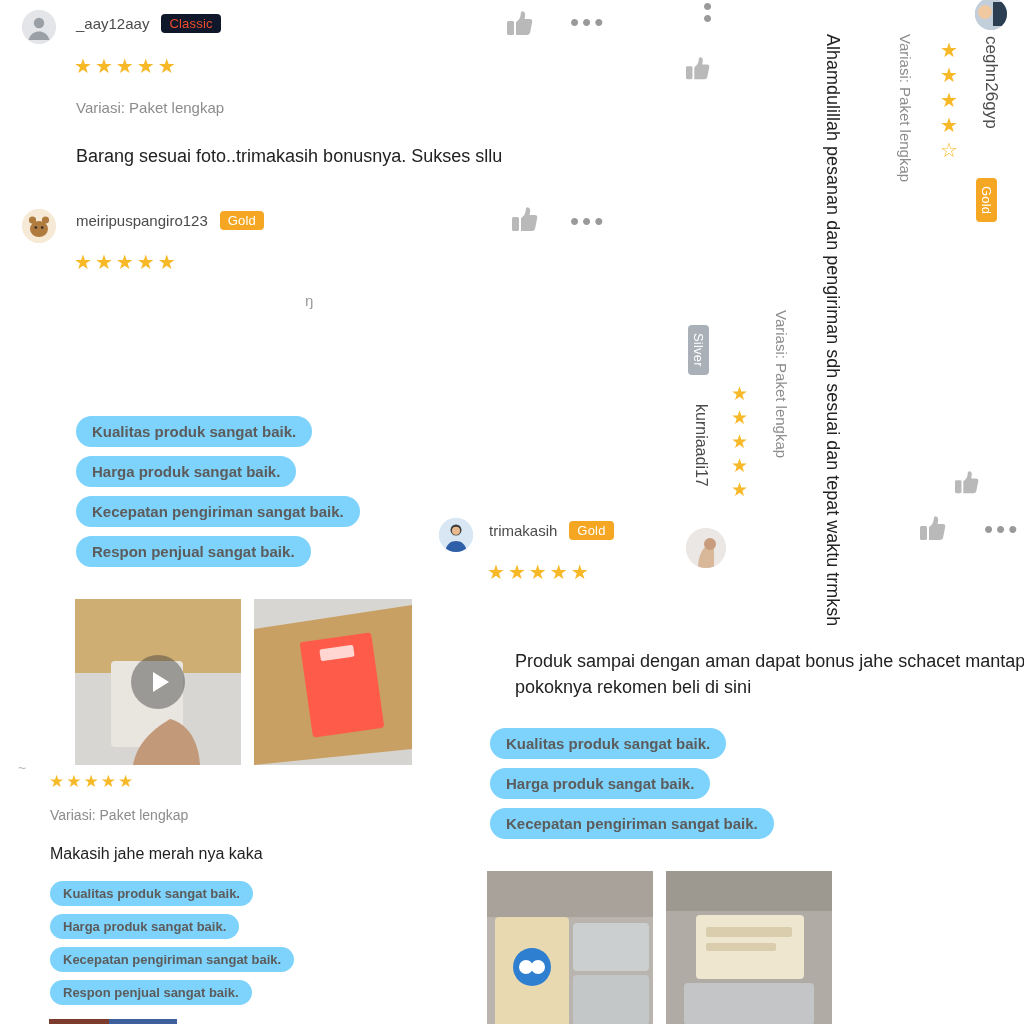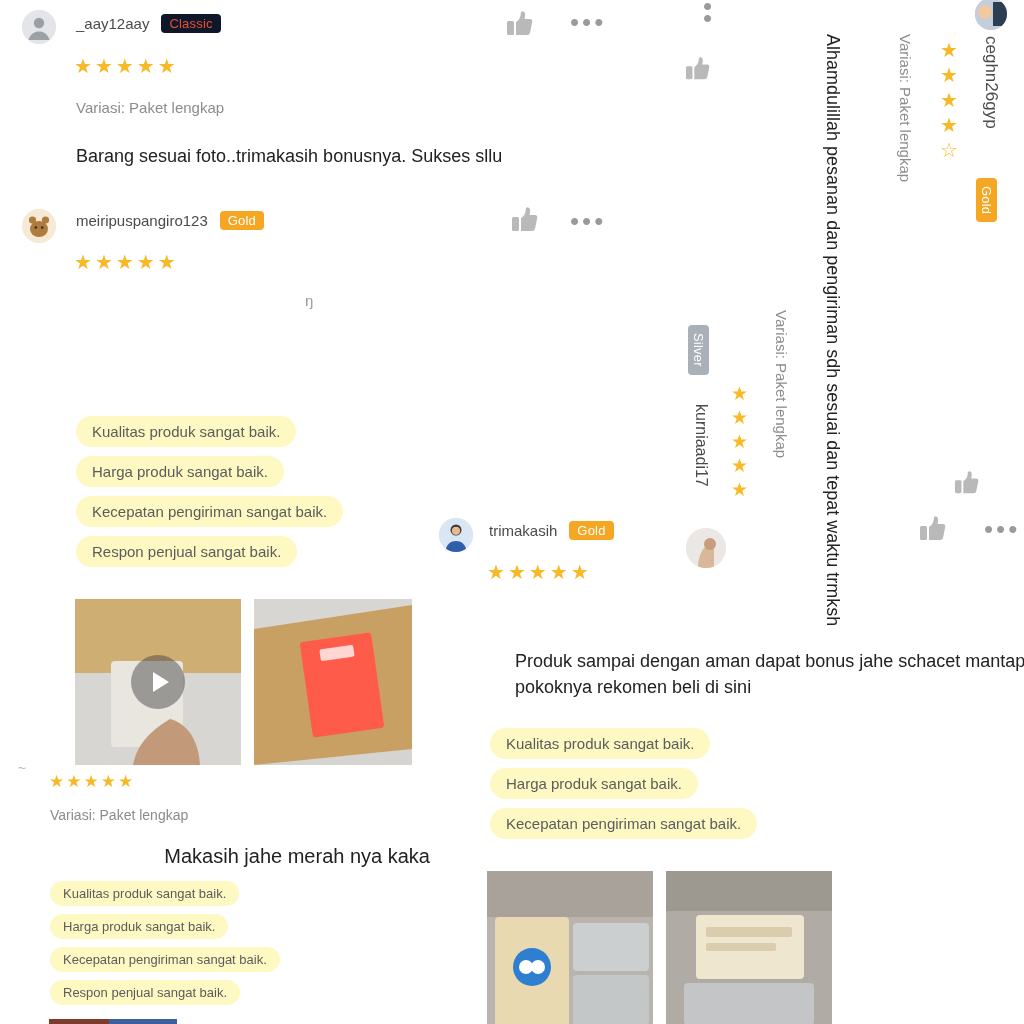--- a/index.html
+++ b/index.html
@@ -39,22 +39,22 @@
 
   .stars { letter-spacing: 3px; color: #f8b929; font-size: 20px; line-height: 1; }
   .stars.small { font-size: 17px; letter-spacing: 2px; }
 
   .variasi { font-size: 15px; color: #8c8c8c; }
   .revtext { font-size: 18px; color: #222; line-height: 1.45; }
   .revtext.small { font-size: 15px; color: #222; }
 
   .tags { display: flex; flex-direction: column; gap: 9px; align-items: flex-start; }
   .tag {
-    background: #fef9c3; color: #5c5c5c; border-radius: 18px;
-    padding: 7px 16px; font-size: 15px; white-space: nowrap;
+    background: #7dd3fc; color: #5c5c5c; border-radius: 18px;
+    padding: 7px 16px; font-size: 15px; white-space: nowrap; font-weight: bold;
   }
   .tag.sm { font-size: 13px; padding: 5px 13px; border-radius: 15px; }
 
   .thumb { background: #cfcfcf; position: relative; overflow: hidden; }
   .play {
     position: absolute; left: 50%; top: 50%; transform: translate(-50%,-50%);
     width: 54px; height: 54px; border-radius: 50%;
     background: rgba(60,60,60,.45); display: flex; align-items: center; justify-content: center;
   }
   .play:after {
@@ -156,21 +156,21 @@
       <rect x="0" y="0" width="158" height="40" fill="#d8d6d3"></rect>
       <path d="M0 30 L158 6 L158 150 L0 166 Z" fill="#c9a063"></path>
       <rect x="52" y="38" width="72" height="96" rx="3" fill="#ff5b4a" transform="rotate(-8 88 86)"></rect>
       <rect x="66" y="48" width="34" height="12" rx="2" fill="#ffffff" opacity=".75" transform="rotate(-8 83 54)"></rect>
     </svg>
   </div>
 
   <div class="abs" style="left:18px; top:760px; color:#b5b5b5; font-size:14px;">~</div>
   <div class="abs stars small" style="left:49px; top:773px;">★★★★★</div>
   <div class="abs variasi" style="left:50px; top:807px; font-size:14px;">Variasi: Paket lengkap</div>
-  <div class="abs revtext small" style="left:50px; top:842px; width:380px; font-size:20px;text-align:right;">Makasih jahe merah nya kaka</div>
+  <div class="abs revtext small" style="left:50px; top:842px; width:380px; font-size:16px;">Makasih jahe merah nya kaka</div>
 
   <div class="abs tags" style="left:50px; top:881px; gap:8px;">
     <span class="tag sm">Kualitas produk sangat baik.</span>
     <span class="tag sm">Harga produk sangat baik.</span>
     <span class="tag sm">Kecepatan pengiriman sangat baik.</span>
     <span class="tag sm">Respon penjual sangat baik.</span>
   </div>
   <div class="abs thumb" style="left:49px; top:1019px; width:128px; height:20px;">
     <svg width="128" height="20" viewBox="0 0 128 20" aria-hidden="true">
       <rect width="128" height="20" fill="#3d5f9e"></rect>

